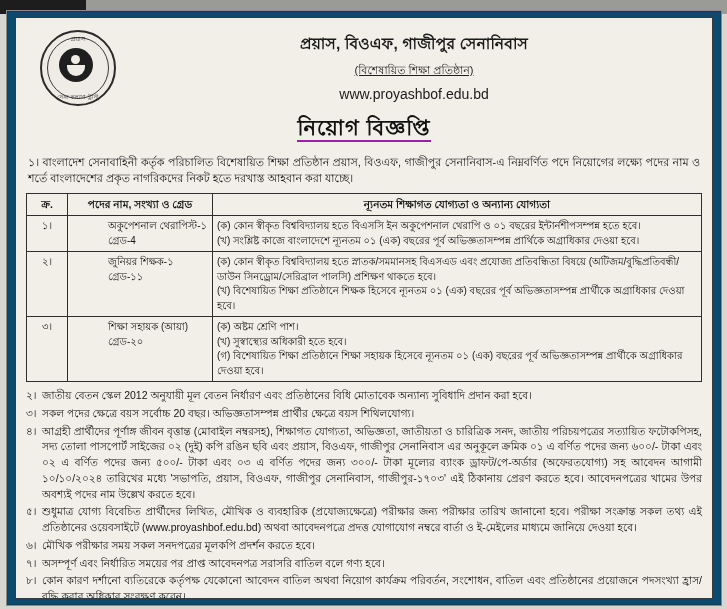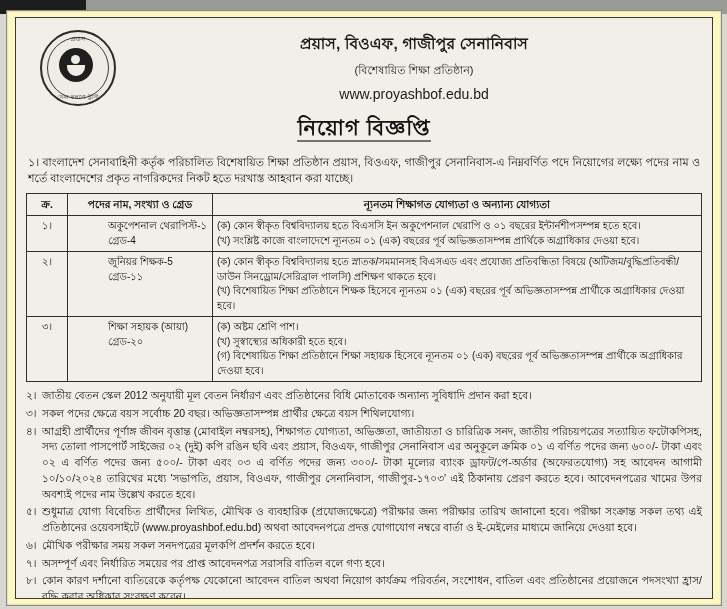--- a/index.html
+++ b/index.html
@@ -5,21 +5,21 @@
   html,body{margin:0;padding:0;background:#b9b9b9;}
   body{font-family:"Liberation Sans", sans-serif;}
   #page{
     position:relative;width:727px;height:609px;overflow:hidden;
     background:#d8d6d0;
   }
   #topband{position:absolute;left:0;top:0;width:727px;height:14px;background:#9a9a96;}
   #topband .tl{position:absolute;left:0;top:0;width:86px;height:14px;background:#1d1d1d;}
   #sheet{
     position:absolute;left:6px;top:10px;width:714px;height:594px;
-    background:#fef9c3;
+    background:#0c4a6e;
     border:1px solid #8d8a84;
     box-shadow:0 0 2px rgba(0,0,0,.35) inset;
   }
   #inner{
     position:absolute;left:8px;top:6px;width:696px;height:580px;
     border:1px solid #3a3a3a;
     background:#f2efe9;
     overflow:hidden;
   }
   .pad{padding:6px 10px 0 10px;}
@@ -40,28 +40,28 @@
   .logo .inner-circ:before{
     content:"";position:absolute;left:8px;top:17px;width:18px;height:11px;border-radius:0 0 9px 9px;background:#efece6;
   }
   .logo .toptxt,.logo .bottxt{
     position:absolute;width:100%;text-align:center;font-size:6px;color:#1f1f1f;letter-spacing:.3px;
   }
   .logo .toptxt{top:2px;}
   .logo .bottxt{bottom:2px;font-size:5.5px;}
   .hdr-txt{margin-left:100px;text-align:center;padding-top:8px;}
   .org{font-size:15.5px;font-weight:bold;color:#1a1a1a;letter-spacing:.2px;}
-  .sub{font-size:11px;color:#1f1f1f;margin-top:4px;}
+  .sub{font-size:11px;color:#1f1f1f;margin-top:4px;text-decoration:underline;}
   .web{font-size:14px;color:#1a1a1a;margin-top:5px;}
   .title-wrap{text-align:center;margin-top:2px;}
   .title{
     display:inline-block;font-size:21px;font-weight:bold;color:#111;
     letter-spacing:1px;
   }
-  .title u{text-decoration:none;border-bottom:2px solid #737373;padding-bottom:1px;}
+  .title u{text-decoration:none;border-bottom:2px solid #a21caf;padding-bottom:1px;}
   
   .para{font-size:11px;color:#141414;line-height:1.45;text-align:justify;margin:5px 2px 0 2px;}
   .p1{margin-top:8px;}
   
   table.t{
     width:100%;border-collapse:collapse;margin-top:6px;table-layout:fixed;
   }
   table.t th,table.t td{
     border:1px solid #2e2e2e;padding:3px 4px;font-size:10px;color:#131313;vertical-align:top;
     line-height:1.45;
@@ -127,21 +127,21 @@
                 <span class="ln">গ্রেড-4</span>
               </td>
               <td class="c3">
                 <div>(ক) কোন স্বীকৃত বিশ্ববিদ্যালয় হতে বিএসসি ইন অকুপেশনাল থেরাপি ও ০১ বছরের ইন্টার্নশীপসম্পন্ন হতে হবে।</div>
                 <div>(খ) সংশ্লিষ্ট কাজে বাংলাদেশে ন্যূনতম ০১ (এক) বছরের পূর্ব অভিজ্ঞতাসম্পন্ন প্রার্থিকে অগ্রাধিকার দেওয়া হবে।</div>
               </td>
             </tr>
             <tr>
               <td class="c1 cell-center">২।</td>
               <td class="c2">
-                <span class="ln">জুনিয়র শিক্ষক-5</span>
+                <span class="ln">জুনিয়র শিক্ষক-১</span>
                 <span class="ln">গ্রেড-১১</span>
               </td>
               <td class="c3">
                 <div>(ক) কোন স্বীকৃত বিশ্ববিদ্যালয় হতে স্নাতক/সমমানসহ বিএসএড এবং প্রযোজ্য প্রতিবন্ধিতা বিষয়ে (অটিজম/বুদ্ধিপ্রতিবন্ধী/ডাউন সিনড্রোম/সেরিব্রাল পালসি) প্রশিক্ষণ থাকতে হবে।</div>
                 <div>(খ) বিশেষায়িত শিক্ষা প্রতিষ্ঠানে শিক্ষক হিসেবে ন্যূনতম ০১ (এক) বছরের পূর্ব অভিজ্ঞতাসম্পন্ন প্রার্থীকে অগ্রাধিকার দেওয়া হবে।</div>
               </td>
             </tr>
             <tr>
               <td class="c1 cell-center">৩।</td>
               <td class="c2">

